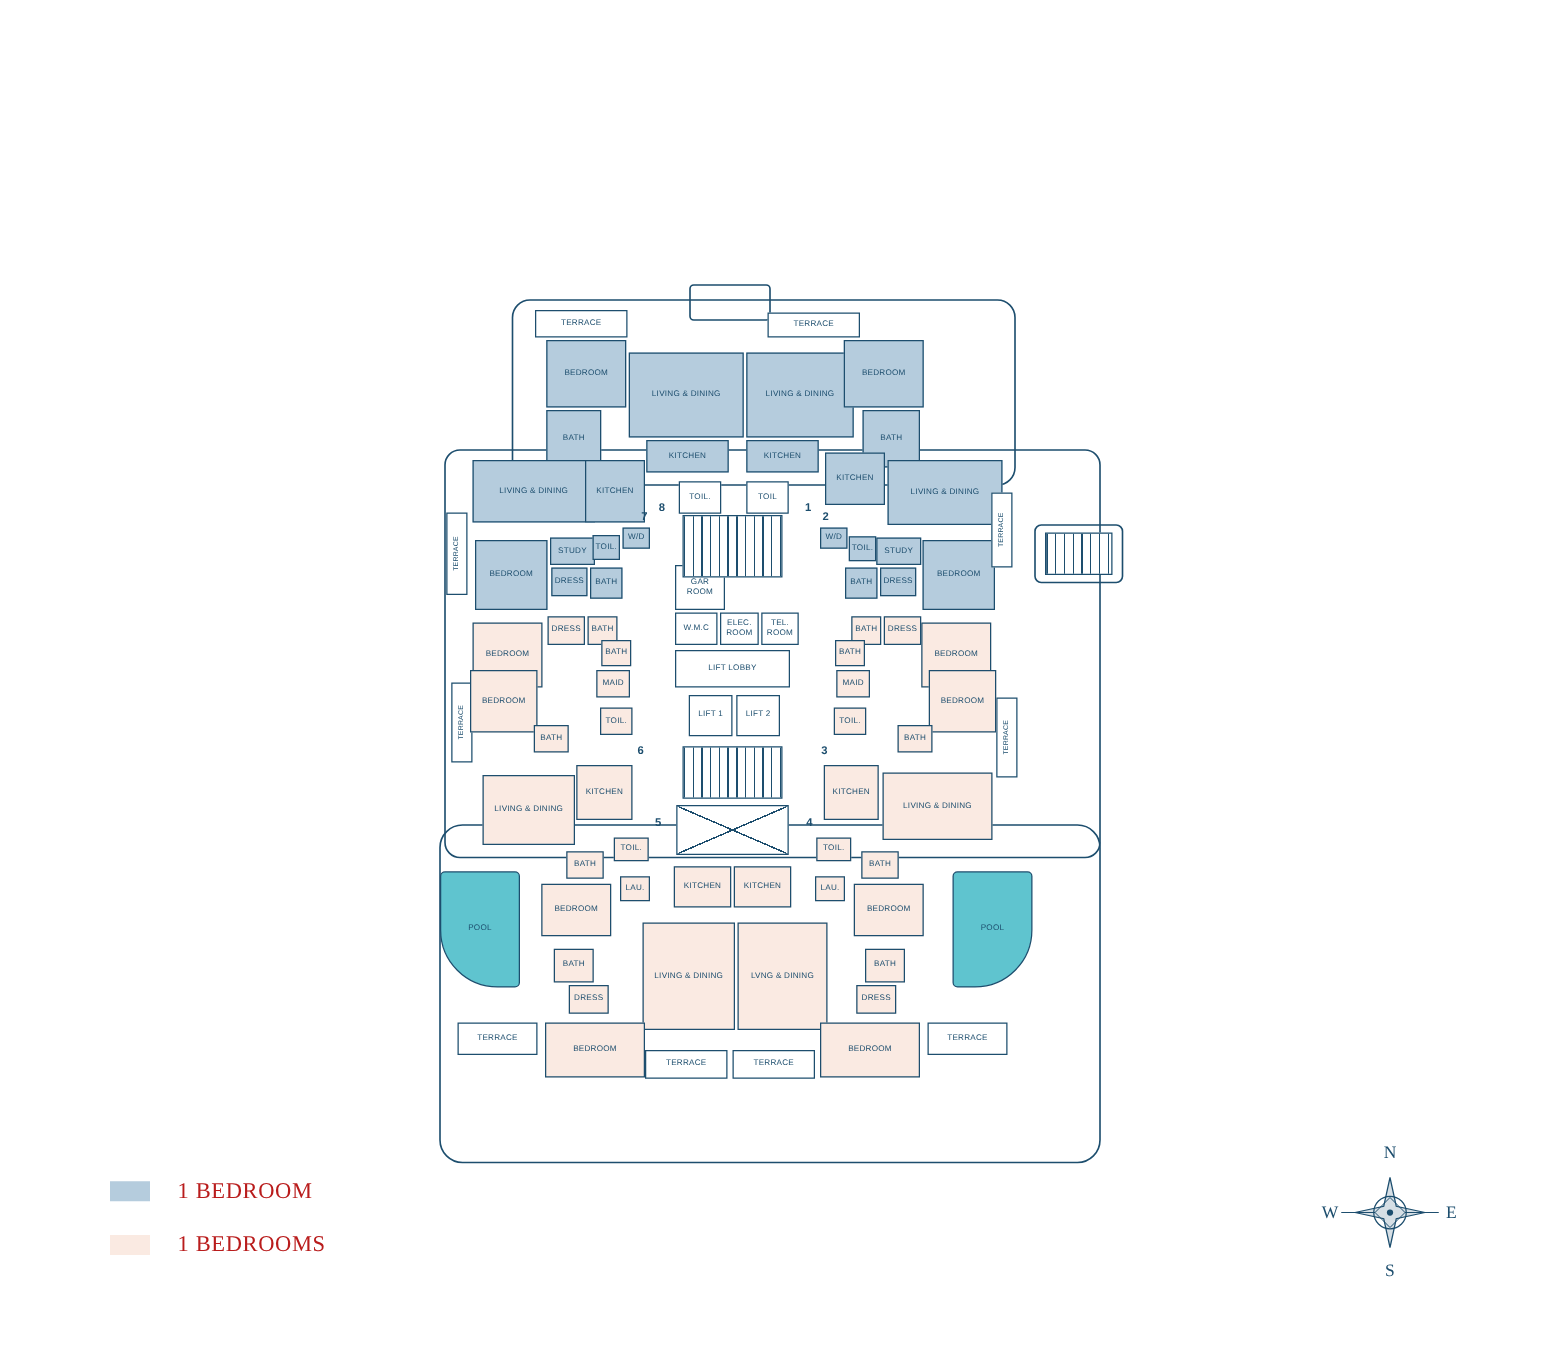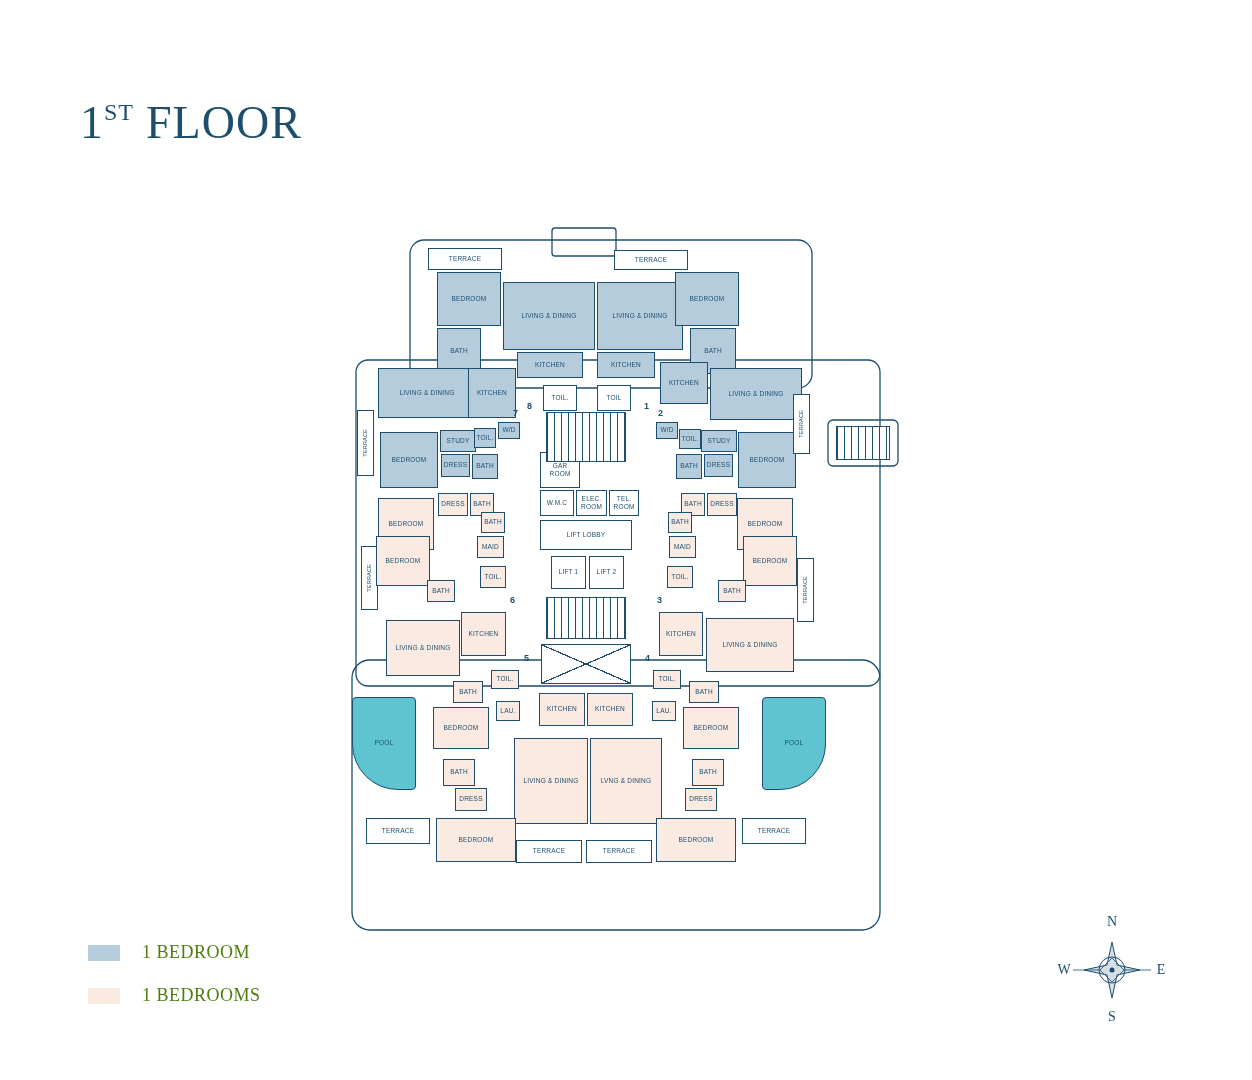--- a/index.html
+++ b/index.html
@@ -6,21 +6,21 @@
   .page{position:relative;width:1252px;height:1080px;background:#ffffff;overflow:hidden;
         font-family:"Liberation Sans",sans-serif;}
 
   
   .title{position:absolute;left:80px;top:96px;color:#1d4e6e;
          font-family:"Liberation Serif",serif;font-size:46px;letter-spacing:1px;}
   .title sup{font-size:24px;vertical-align:18px;letter-spacing:1px;}
   .title .word{margin-left:12px;}
 
   
-  .legend{position:absolute;left:88px;top:942px;color:#4d7c0f;}
+  .legend{position:absolute;left:88px;top:942px;color:#b91c1c;}
   .legend-item{display:flex;align-items:center;margin-bottom:22px;}
   .swatch{display:inline-block;width:32px;height:16px;margin-right:22px;}
   .legend-label{font-family:"Liberation Serif",serif;font-size:18px;letter-spacing:0.5px;}
 
   
   #plan{position:absolute;inset:0;}
   .outline-svg{position:absolute;left:0;top:0;}
   .room{position:absolute;border:1px solid #1d4e6e;box-sizing:border-box;
         display:flex;align-items:center;justify-content:center;text-align:center;}
   .room-label{font-size:6.5px;color:#1d4e6e;letter-spacing:0.2px;line-height:1.25;padding:1px;}
@@ -42,23 +42,20 @@
 
   
   .compass{position:absolute;left:1055px;top:910px;width:115px;height:115px;}
   .compass text{font-family:"Liberation Serif",serif;font-size:14px;fill:#1d4e6e;}
 </style>
 </head>
 <body>
 
 <div class="page">
 
-  <div class="title">
-    <span>1</span><sup>ST</sup><span class="word">FLOOR</span>
-  </div>
 
   <div id="plan">
     <svg class="outline-svg" width="1252" height="1080">
       <g fill="none" stroke="#1d4e6e" stroke-width="1.3">
         <rect x="552" y="228" width="64" height="28" rx="3"></rect>
         <rect x="410" y="240" width="402" height="148" rx="14"></rect>
         <rect x="356" y="360" width="524" height="326" rx="12"></rect>
         <rect x="352" y="660" width="528" height="270" rx="18"></rect>
         <rect x="828" y="420" width="70" height="46" rx="5"></rect>
       </g>

